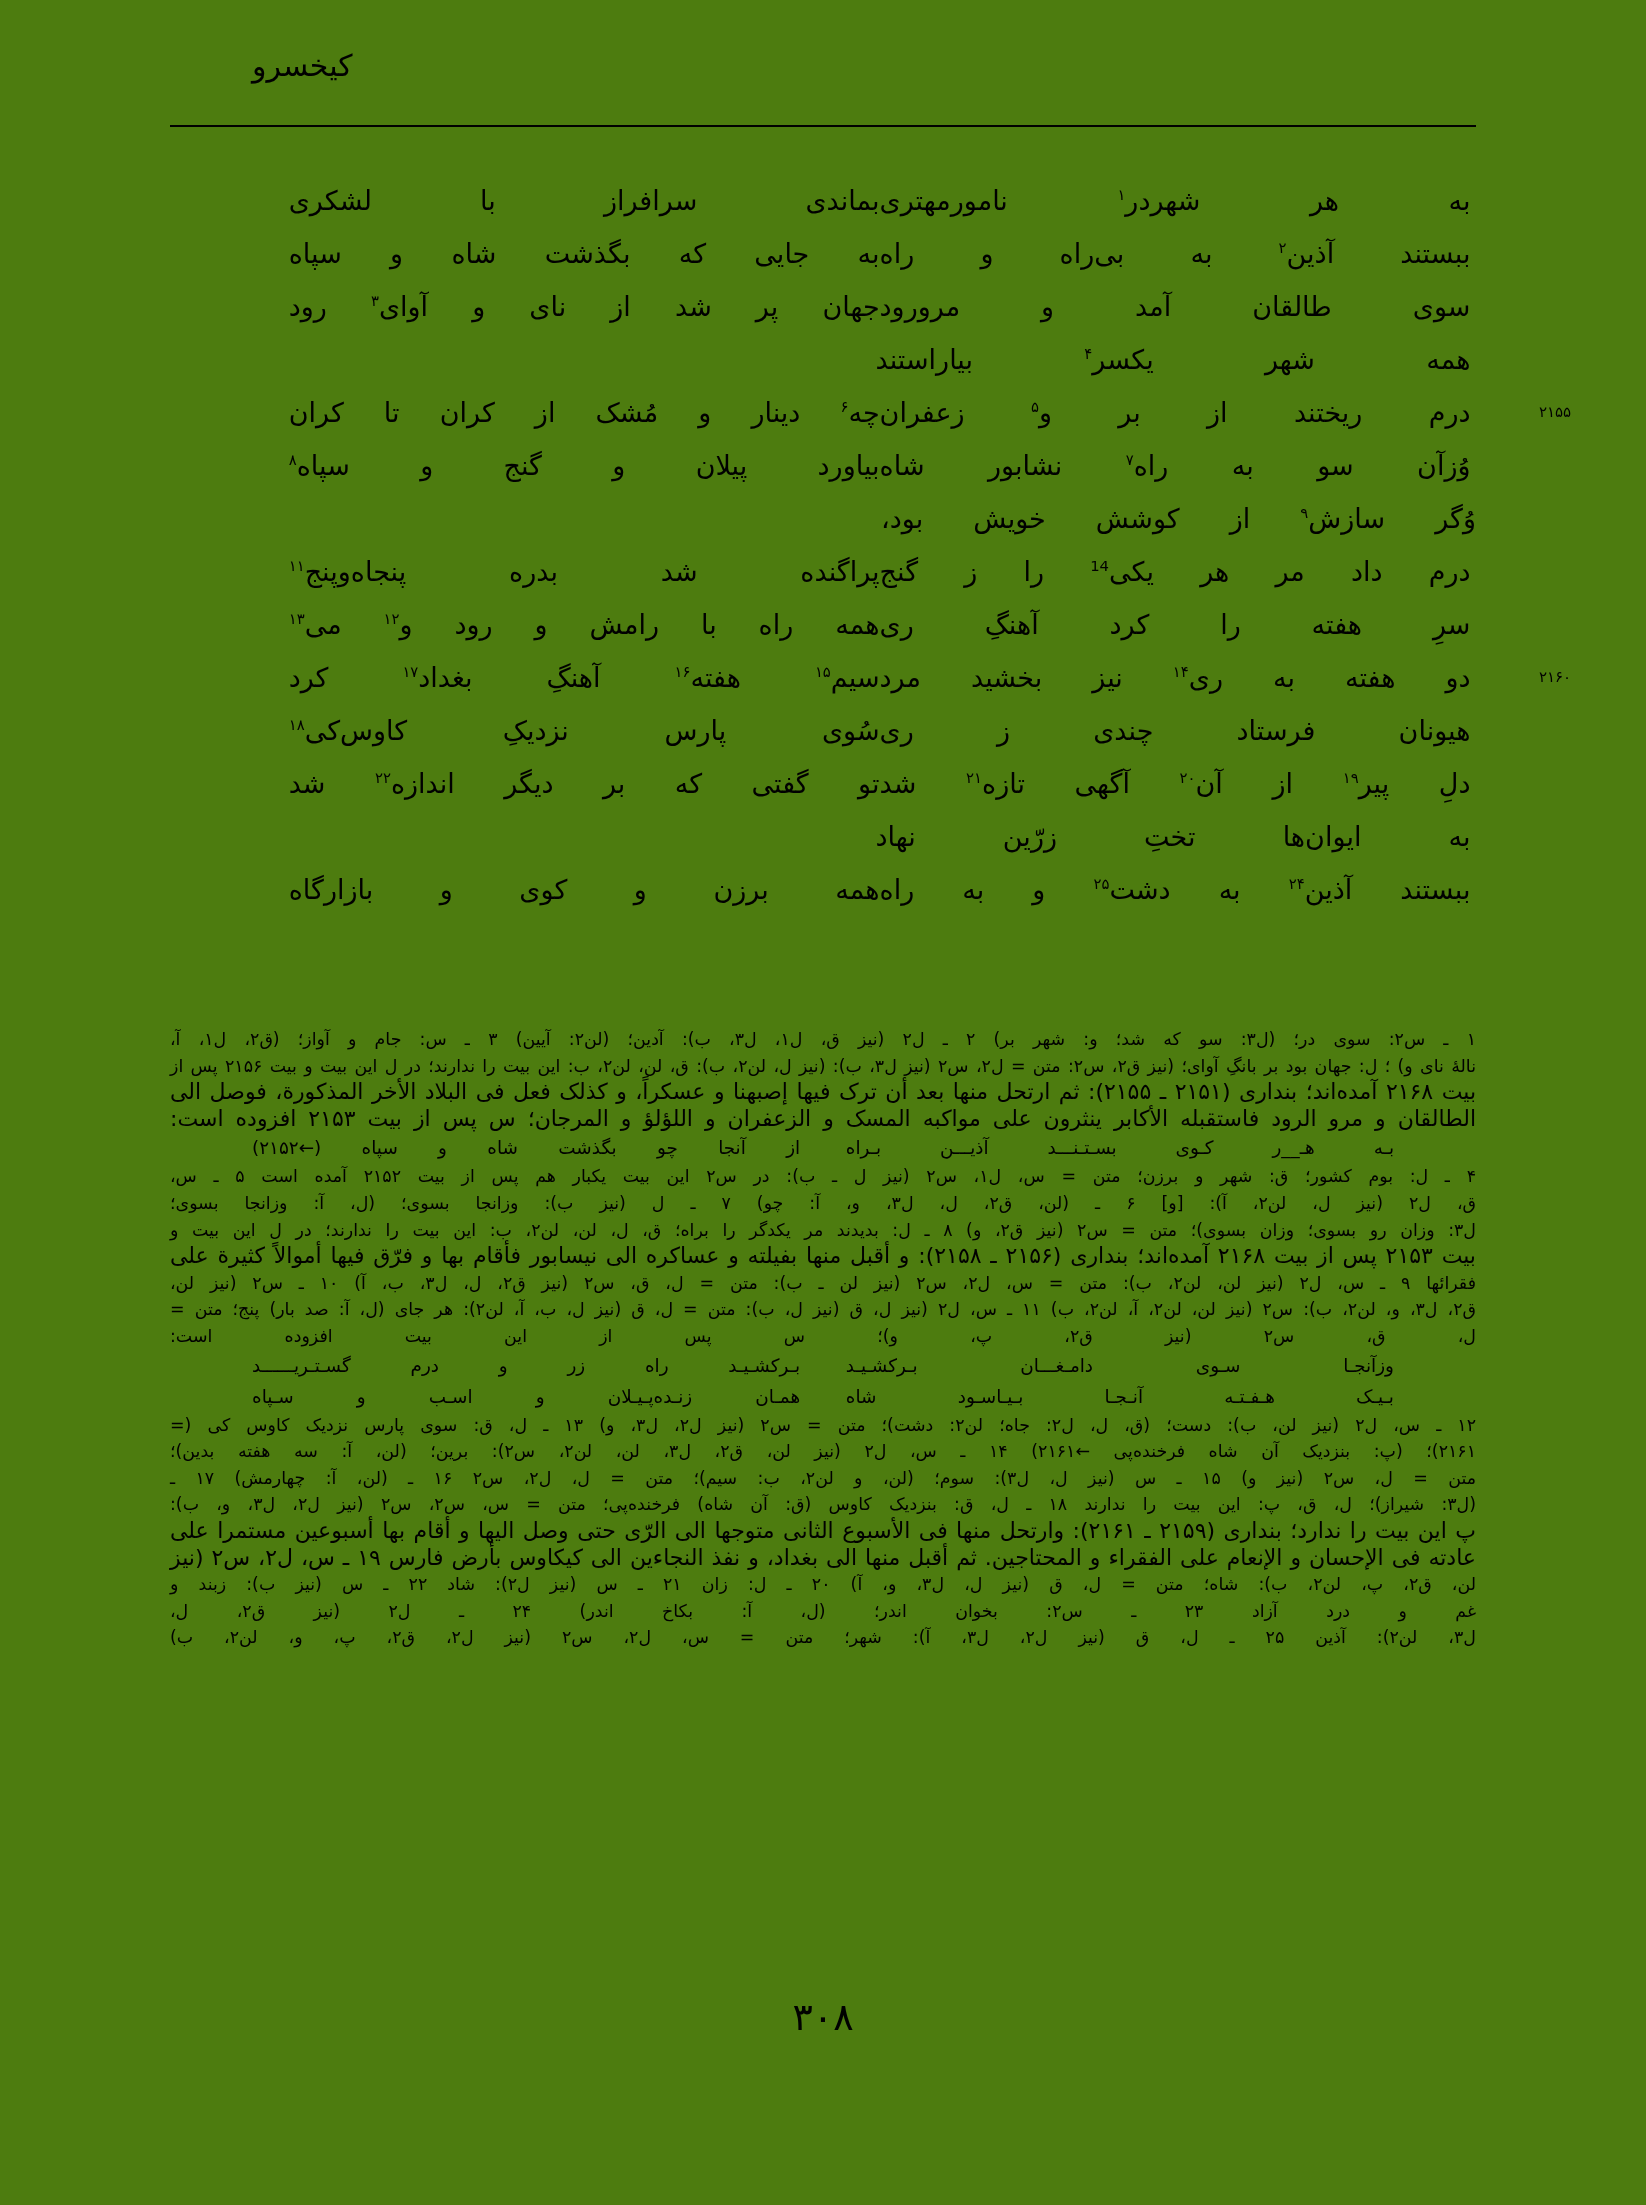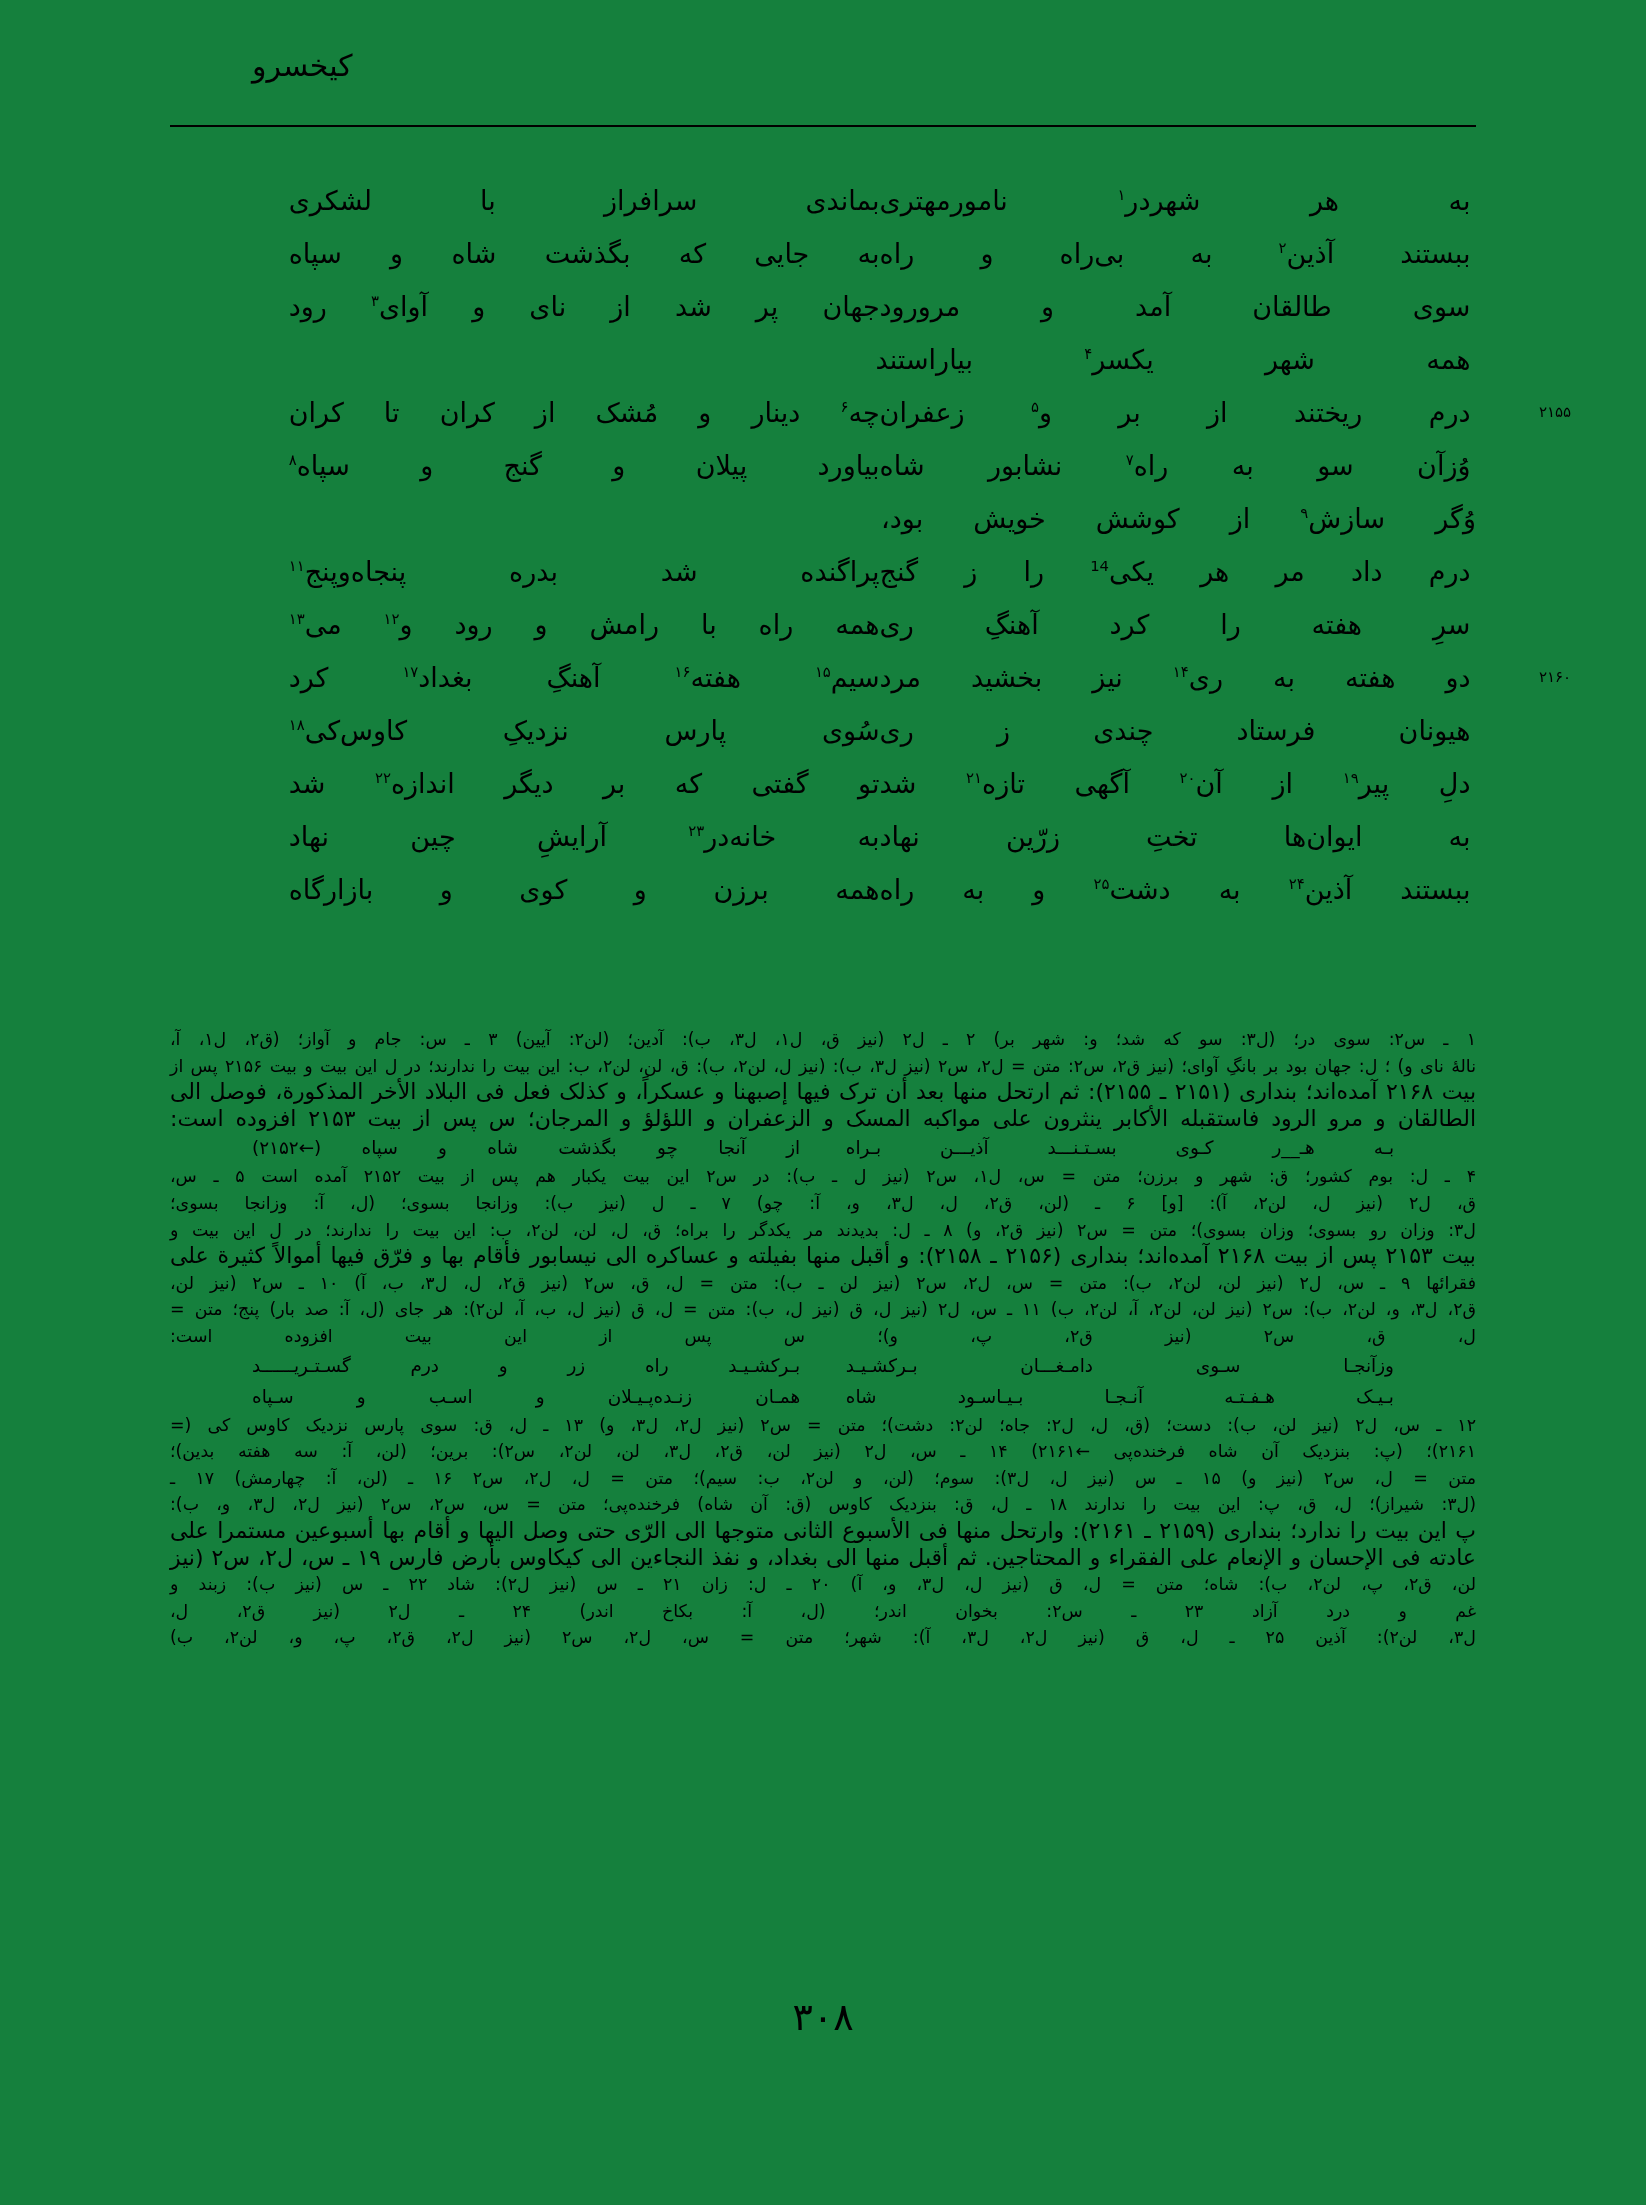--- a/index.html
+++ b/index.html
@@ -5,21 +5,21 @@
 <style>
   html,body{margin:0;padding:0;background:#ffffff;}
   body{
     width:1646px;height:2205px;position:relative;
     font-family:"DejaVu Sans","Liberation Sans",sans-serif;
     color:#000;
     -webkit-font-smoothing:antialiased;
   }
   .page{
     position:absolute;inset:0;
-    background:#15803d;
+    background:#4d7c0f;
     overflow:hidden;
   }
 
   
   .runhead{
     position:absolute;top:48px;right:170px;left:170px;
     text-align:left;
     direction:rtl;
   }
   .runhead .title{
@@ -183,21 +183,20 @@
         <span class="hemistich h-left">سُوی پارس نزدیکِ کاوس‌کی<sup>۱۸</sup></span>
       </div>
       <div class="couplet">
         <span class="vnum"></span>
         <span class="hemistich h-right">دلِ پیر<sup>۱۹</sup> از آن<sup>۲۰</sup> آگهی تازه<sup>۲۱</sup> شد</span>
         <span class="hemistich h-left">تو گفتی که بر دیگر اندازه<sup>۲۲</sup> شد</span>
       </div>
       <div class="couplet">
         <span class="vnum"></span>
         <span class="hemistich h-right">به ایوان‌ها تختِ زرّین نهاد</span>
-        <span class="hemistich h-left">به خانه‌در<sup>۲۳</sup> آرایشِ چین نهاد</span>
       </div>
       <div class="couplet">
         <span class="vnum"></span>
         <span class="hemistich h-right">ببستند آذین<sup>۲۴</sup> به دشت<sup>۲۵</sup> و به راه</span>
         <span class="hemistich h-left">همه برزن و کوی و بازارگاه</span>
       </div>
     </div>
 
   <div class="apparatus">
 

